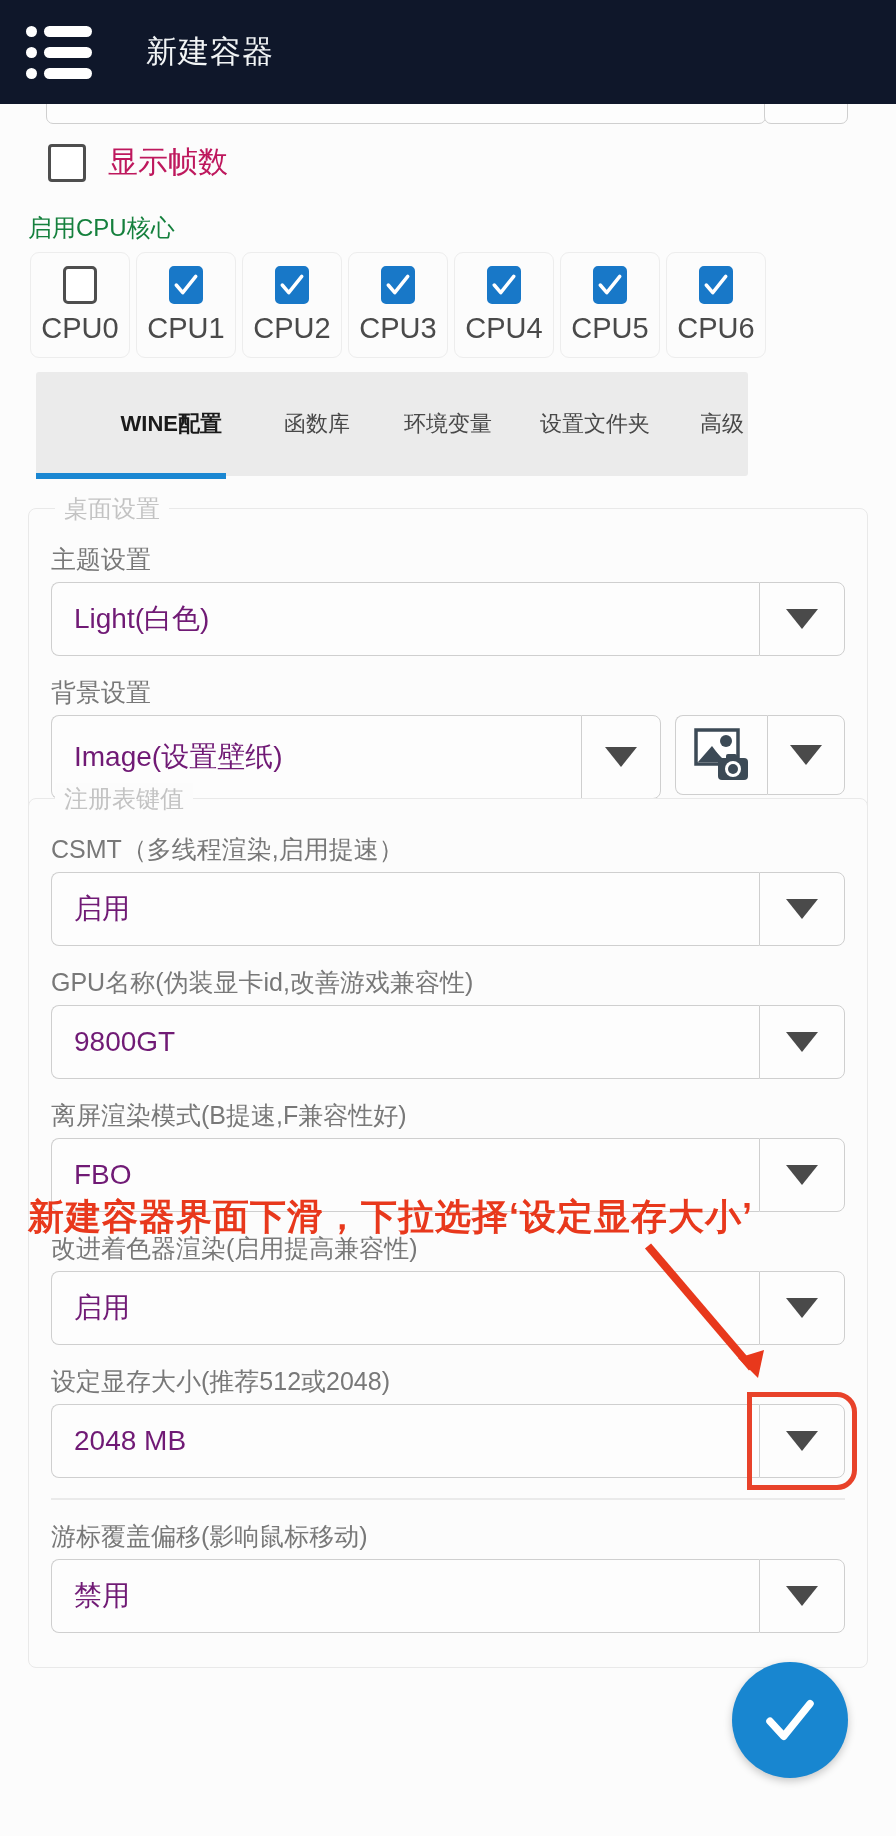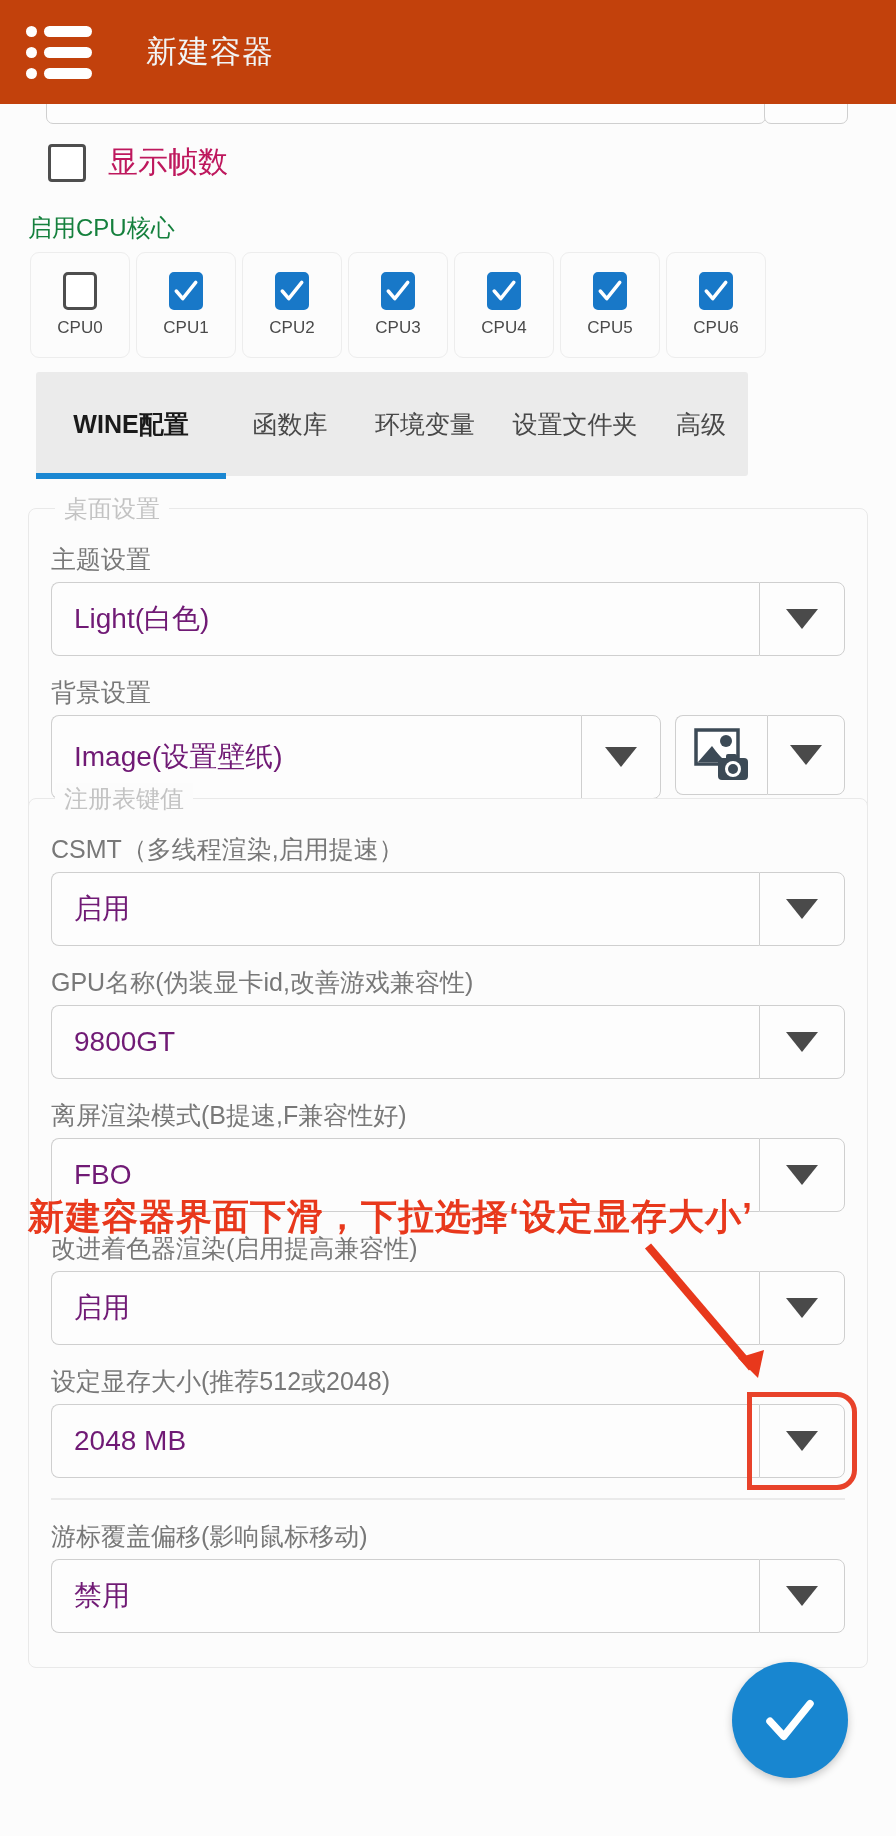--- a/index.html
+++ b/index.html
@@ -17,21 +17,21 @@
     background: #fcfcfc;
     overflow: hidden;
   }
 
   
   .appbar {
     position: absolute;
     top: 0; left: 0;
     width: 896px;
     height: 104px;
-    background: #c2410c;
+    background: #0f172a;
     display: flex;
     align-items: center;
     z-index: 40;
   }
   .menu-icon {
     margin-left: 22px;
     width: 74px;
     height: 62px;
     display: flex;
     flex-direction: column;
@@ -130,41 +130,41 @@
   .cpu-box {
     width: 34px; height: 38px;
     border-radius: 5px;
     display: flex;
     align-items: center;
     justify-content: center;
   }
   .cpu-box.off { border: 3px solid #4e4e4e; background: #fff; }
   .cpu-box.on  { background: #1878c8; border: 3px solid #1878c8; }
   .cpu-box.on svg { display: block; }
-  .cpu-name { font-size: 17px; color: #4a4a4a; }
+  .cpu-name { font-size: 29px; color: #4a4a4a; }
 
   
   .tabs {
     position: absolute;
     top: 268px;
     left: 36px;
     width: 712px;
     height: 104px;
     background: #ebebeb;
     border-radius: 3px;
     display: flex;
     align-items: center;
   }
   .tab {
     position: relative;
     height: 104px;
     display: flex;
     align-items: center;
-    justify-content: center;
-    font-size: 25px;
+    justify-content: flex-end;
+    font-size: 22px;
     color: #484848;
     cursor: pointer;
     padding: 0 4px;
   }
   .tab.active { color: #1a1a1a; font-weight: 700; }
   .tab-underline {
     position: absolute;
     bottom: -3px; left: 0;
     height: 6px; width: 100%;
     background: #1b87d2;

